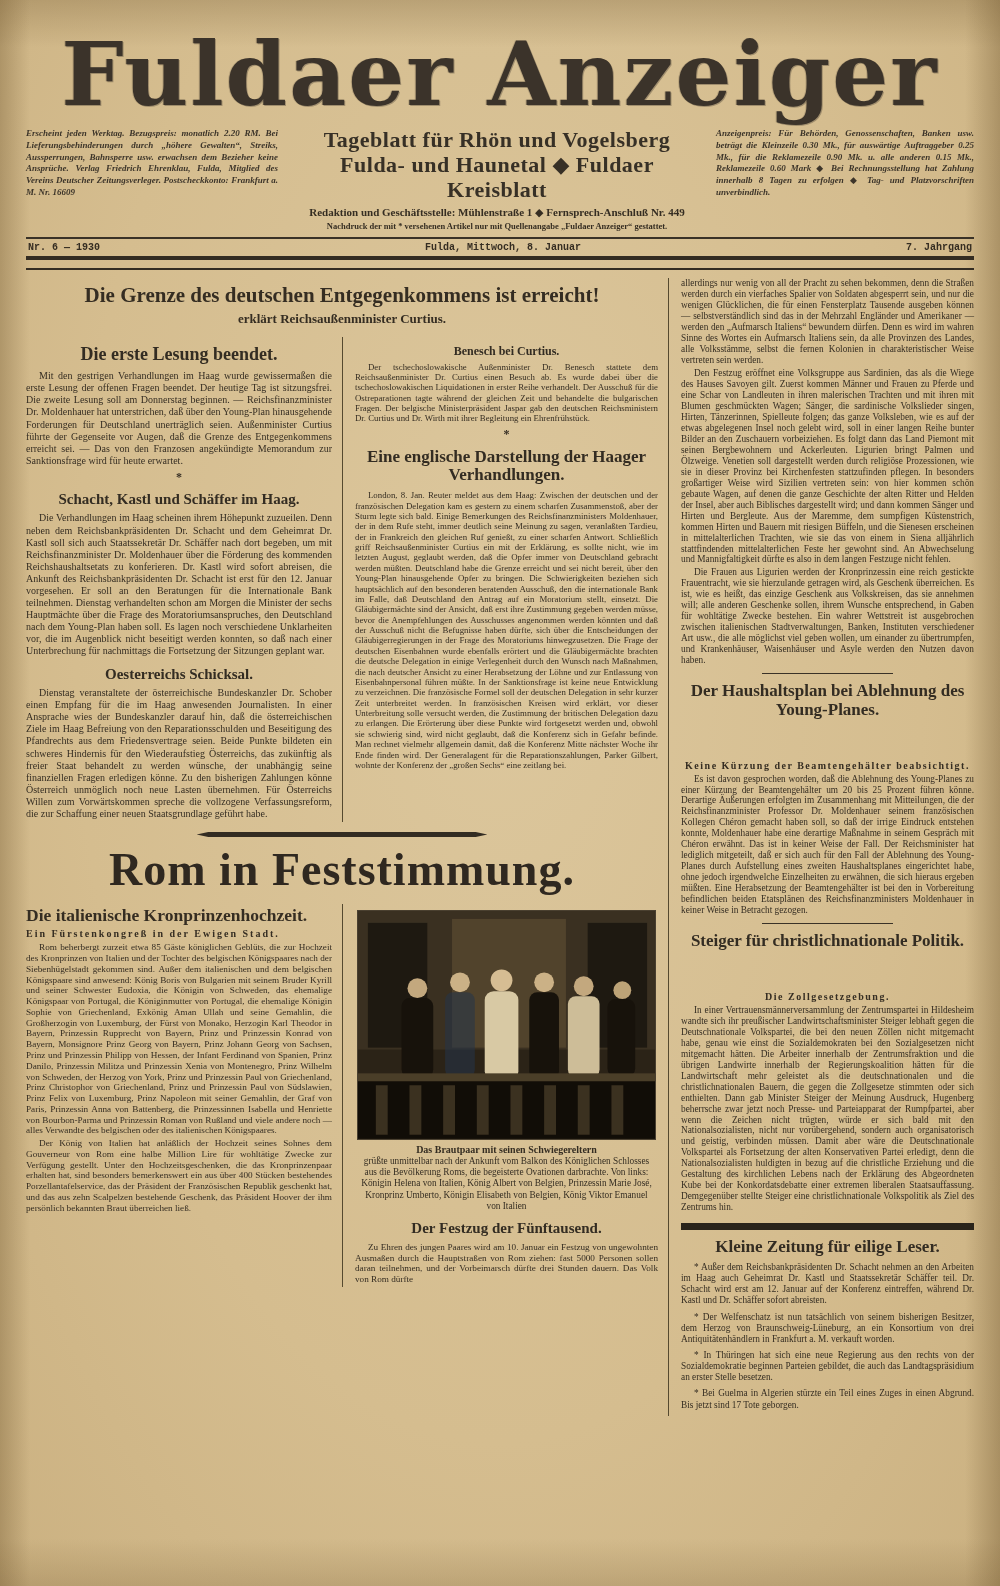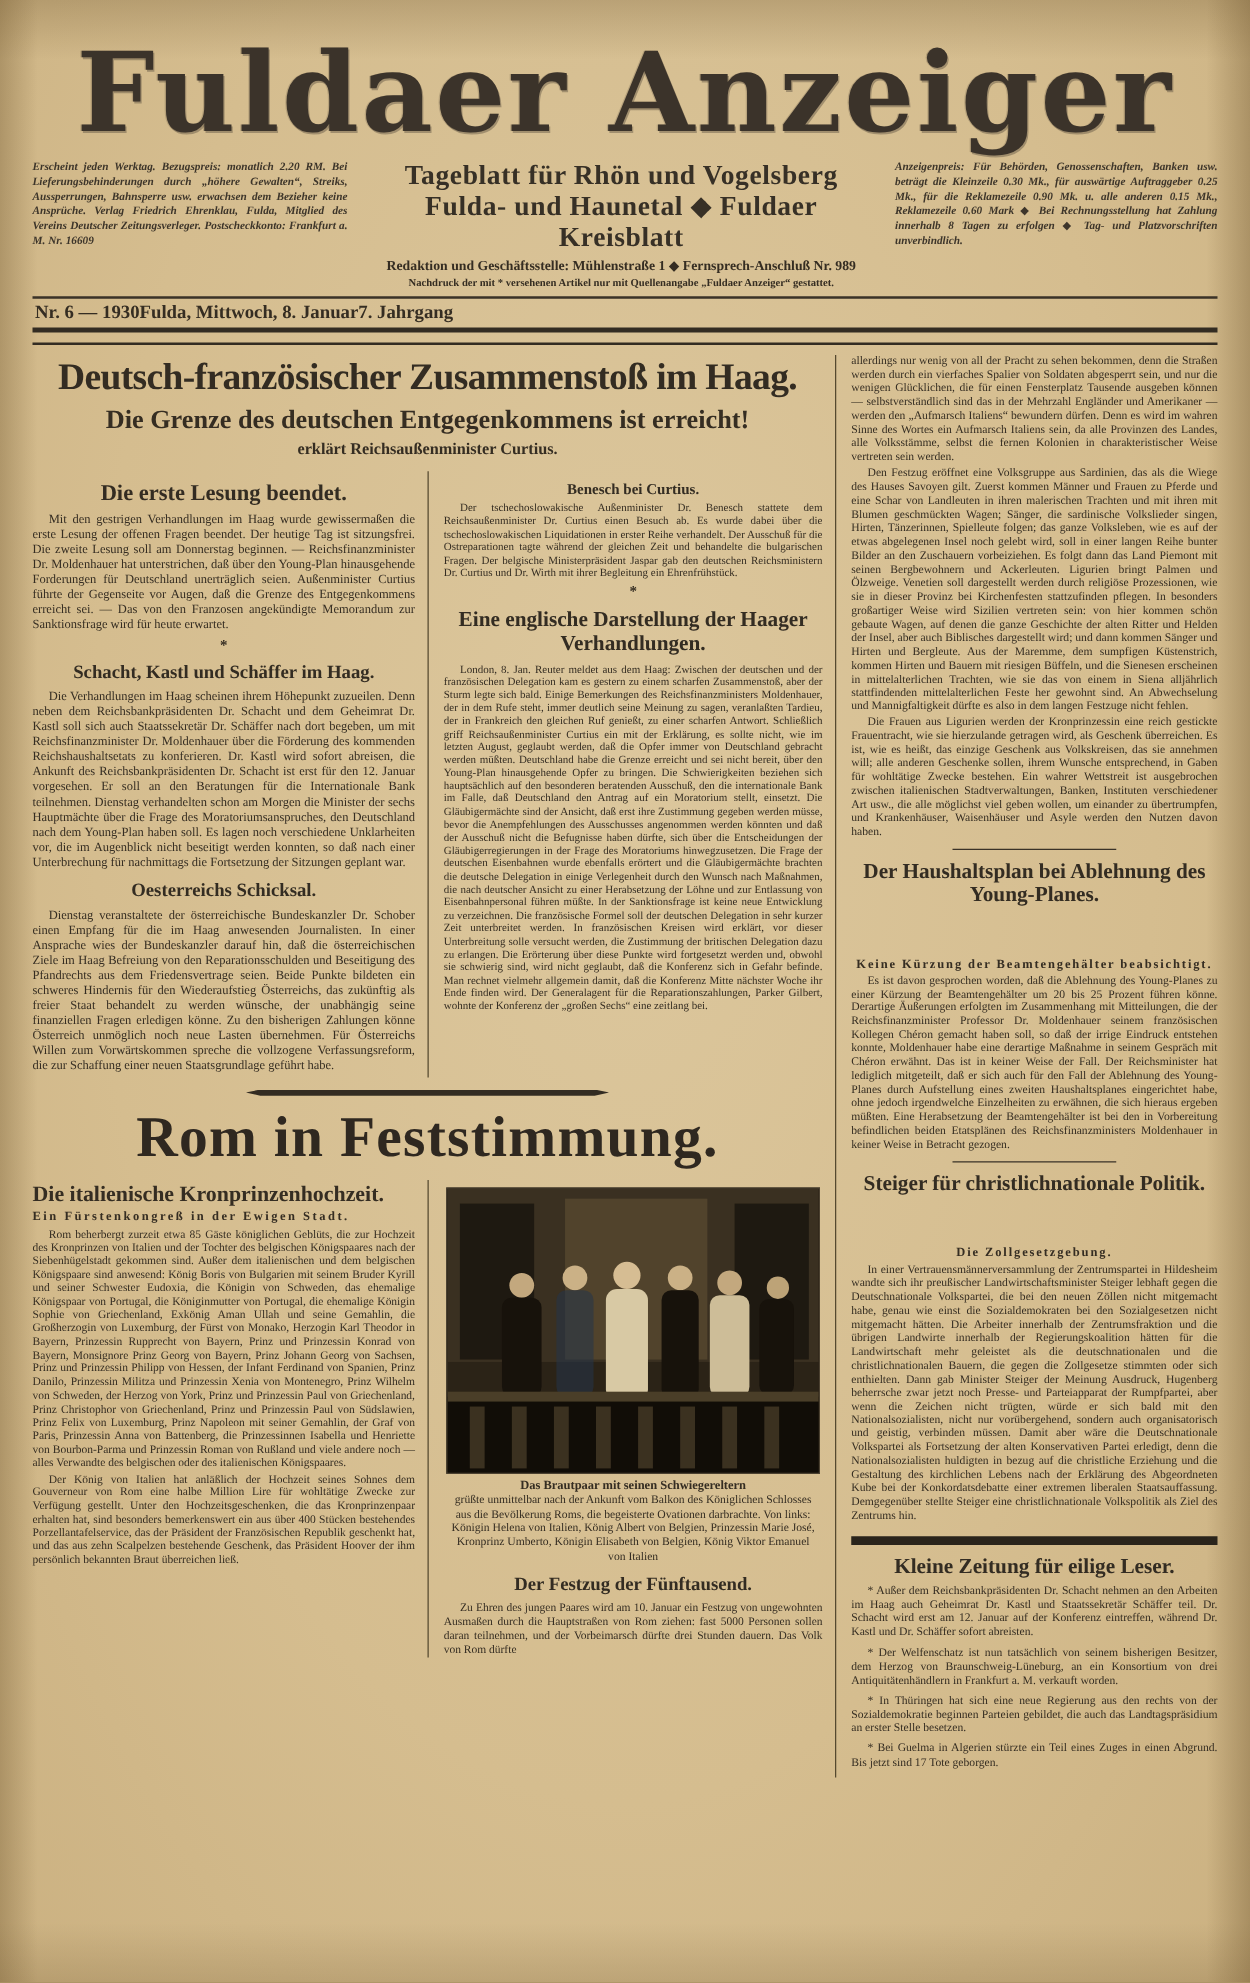--- a/index.html
+++ b/index.html
@@ -35,22 +35,22 @@
   .header-box{font-size:9px;line-height:1.3;text-align:justify;font-weight:bold;color:#3d352a;font-style:italic;}
   .header-box.left{width:252px;}
   .header-box.right{width:258px;}
   .header-center{flex:1;text-align:center;}
   .hc1,.hc2{font-weight:bold;font-size:22px;line-height:1.12;letter-spacing:.5px;color:#373026;}
   .hc3{font-weight:bold;font-size:11px;margin-top:4px;}
   .hc4{font-weight:bold;font-size:8.5px;margin-top:2px;}
 
   
   .rule-thin{border-top:2px solid #3a3227;margin-top:6px;}
-  .dateline{display:flex;justify-content:flex-start;align-items:baseline;
-    font-weight:bold;font-size:15px;padding:3px 2px;}
+  .dateline{display:flex;justify-content:space-between;align-items:baseline;
+    font-weight:bold;font-size:10px;padding:3px 2px;font-family:Liberation Mono, monospace;}
   .double-bar{height:8px;border-top:4px solid #332c22;border-bottom:2px solid #332c22;margin-bottom:8px;}
 
   
   .content{display:flex;}
   .left-region{width:632px;padding-right:10px;}
   .right-region{flex:1;border-left:1px solid #55492f;padding-left:12px;}
   .cols{display:flex;}
   .colA{width:50%;padding-right:10px;box-sizing:border-box;}
   .colB{width:50%;border-left:1px solid #55492f;padding-left:12px;box-sizing:border-box;}
 
@@ -98,40 +98,39 @@
 <div class="page">
   <div class="inner">
 
     <div class="masthead">Fuldaer Anzeiger</div>
 
     <div class="header-row">
       <div class="header-box left">Erscheint jeden Werktag. Bezugspreis: monatlich 2.20 RM. Bei Lieferungsbehinderungen durch „höhere Gewalten“, Streiks, Aussperrungen, Bahnsperre usw. erwachsen dem Bezieher keine Ansprüche. Verlag Friedrich Ehrenklau, Fulda, Mitglied des Vereins Deutscher Zeitungsverleger. Postscheckkonto: Frankfurt a. M. Nr. 16609</div>
       <div class="header-center">
         <div class="hc1">Tageblatt für Rhön und Vogelsberg</div>
         <div class="hc2">Fulda- und Haunetal ◆ Fuldaer Kreisblatt</div>
-        <div class="hc3">Redaktion und Geschäftsstelle: Mühlenstraße 1 ◆ Fernsprech-Anschluß Nr. 989</div>
+        <div class="hc3">Redaktion und Geschäftsstelle: Mühlenstraße 1 ◆ Fernsprech-Anschluß Nr. 449</div>
         <div class="hc4">Nachdruck der mit * versehenen Artikel nur mit Quellenangabe „Fuldaer Anzeiger“ gestattet.</div>
       </div>
       <div class="header-box right">Anzeigenpreis: Für Behörden, Genossenschaften, Banken usw. beträgt die Kleinzeile 0.30 Mk., für auswärtige Auftraggeber 0.25 Mk., für die Reklamezeile 0.90 Mk. u. alle anderen 0.15 Mk., Reklamezeile 0.60 Mark ◆ Bei Rechnungsstellung hat Zahlung innerhalb 8 Tagen zu erfolgen ◆ Tag- und Platzvorschriften unverbindlich.</div>
     </div>
 
     <div class="rule-thin"></div>
     <div class="dateline">
       <span>Nr. 6 — 1930</span>
       <span>Fulda, Mittwoch, 8. Januar</span>
       <span>7. Jahrgang</span>
     </div>
     <div class="double-bar"></div>
 
     <div class="content">
 
       <div class="left-region">
 
         <div>
-          <div class="lead-h1">Deutsch-französischer Zusammenstoß im Haag.</div>
           <div class="lead-h2">Die Grenze des deutschen Entgegenkommens ist erreicht!</div>
           <div class="lead-byline">erklärt Reichsaußenminister Curtius.</div>
         </div>
 
         <div class="cols">
           <div class="colA t10">
             <div class="art-h h-lg">Die erste Lesung beendet.</div>
             <p class="body">Mit den gestrigen Verhandlungen im Haag wurde gewissermaßen die erste Lesung der offenen Fragen beendet. Der heutige Tag ist sitzungsfrei. Die zweite Lesung soll am Donnerstag beginnen. — Reichsfinanzminister Dr. Moldenhauer hat unterstrichen, daß über den Young-Plan hinausgehende Forderungen für Deutschland unerträglich seien. Außenminister Curtius führte der Gegenseite vor Augen, daß die Grenze des Entgegenkommens erreicht sei. — Das von den Franzosen angekündigte Memorandum zur Sanktionsfrage wird für heute erwartet.</p>
             <div class="star-sep">*</div>
             <div class="art-h h-md">Schacht, Kastl und Schäffer im Haag.</div>

